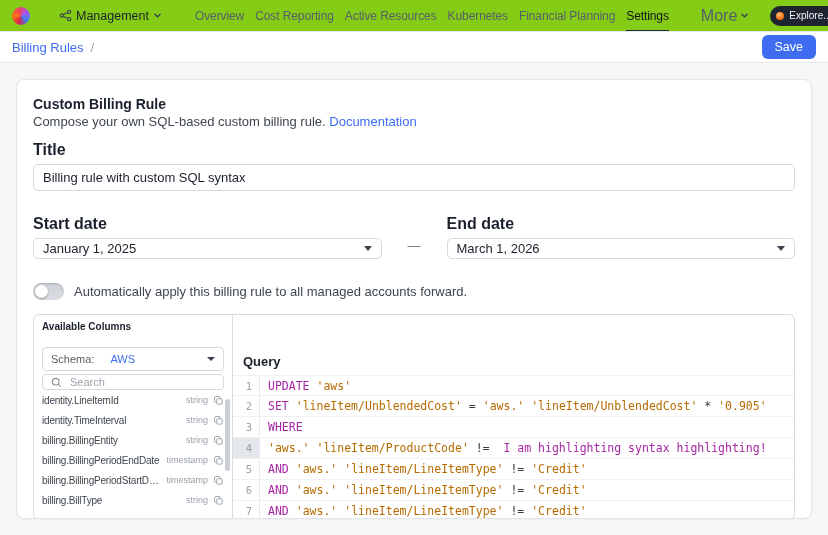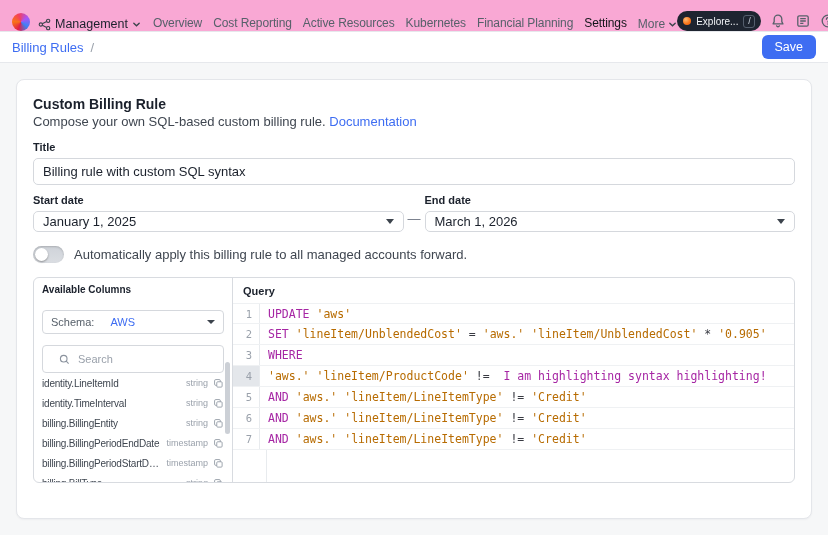--- a/index.html
+++ b/index.html
@@ -6,41 +6,41 @@
   html, body { margin:0; padding:0; }
   body {
     width:828px; height:535px; overflow:hidden;
     font-family:"Liberation Sans", sans-serif;
     font-size:13px; color:#1b212c; background:#f6f7f8;
   }
   [data-interactable="true"] { cursor:pointer; }
 
   
   .topbar {
-    height:32px; background:#f9a8d4; border-bottom:1px solid #e6e8ec;
-    display:flex; align-items:flex-end; padding:0 12px; white-space:nowrap; overflow:hidden;
+    height:32px; background:#84cc16; border-bottom:1px solid #e6e8ec;
+    display:flex; align-items:center; padding:0 12px; white-space:nowrap; overflow:hidden;gap:21px;
   }
   .logo {
     width:18px; height:18px; border-radius:50%; flex-shrink:0;
     background:conic-gradient(from 200deg, #e11d48, #f97316, #f43f5e, #a855f7, #3b82f6, #e11d48);
   }
   .workspace { display:flex; align-items:center; gap:4px; margin-left:8px; flex-shrink:0; }
   .ws-label { font-size:12.5px; font-weight:500; color:#1b212c; }
   .chev { color:#3c434c; display:flex; align-items:center; }
   .nav { display:flex; gap:11px; margin-left:12px; align-items:center; height:16px; }
   .nav-link {
     color:#57606a; font-size:12px; letter-spacing:-0.1px;
     height:32px; line-height:32px; position:relative;
   }
   .nav-link.active { color:#111418; }
   .nav-link.active::after {
     content:""; position:absolute; left:0; right:0; bottom:0; height:2px;
     background:var(--tabline, #24292f);
   }
-  .nav-more { display:flex; align-items:center; gap:3px; color:#57606a; font-size:12px; margin-left:11px; }
+  .nav-more { display:flex; align-items:center; gap:3px; color:#57606a; font-size:16px; margin-left:11px; }
   .top-right { margin-left:auto; display:flex; align-items:center; gap:9px; flex-shrink:0; }
   .explore-pill {
     background:#1e2430; border-radius:999px; height:20px;
     display:flex; align-items:center; gap:5px; padding:0 6px 0 6px;
     color:#f2f4f7; font-size:10px;
   }
   .explore-dot {
     width:8px; height:8px; border-radius:50%;
     background:radial-gradient(circle at 35% 30%, #fdba74, #f97316 60%, #ea580c);
   }
@@ -67,40 +67,40 @@
   .main { padding:16px; }
   .card {
     background:#fff; border:1px solid #e4e6ea; border-radius:8px;
     padding:16px; height:440px; box-shadow:0 1px 2px rgba(16,24,40,.04);
     overflow:hidden;
   }
   .card-heading { font-size:14px; font-weight:700; margin:0 0 2px; }
   .card-sub { font-size:13px; color:#3f4650; }
   .doc-link { color:var(--accent, #3e6df2); text-decoration:none; }
 
-  .field-label { font-size:11px; font-weight:600; color:#1b212c; margin-top:12px; }
+  .field-label { font-size:16px; font-weight:600; color:#1b212c; margin-top:12px; }
   .text-input {
     margin-top:5px; width:100%; height:27px; border:1px solid #d5d8dd; border-radius:5px;
     padding:0 9px; font:13px "Liberation Sans", sans-serif; color:#1b212c; outline:none;
   }
-  .date-row { display:flex; align-items:flex-end; gap:4px; margin-top:9px; }
+  .date-row { display:flex; align-items:flex-end; gap:26px; margin-top:24px; }
   .date-col { flex:1; }
   .date-col .field-label { margin-top:0; }
   .select {
     margin-top:5px; height:21px; border:1px solid #d5d8dd; border-radius:5px;
     display:flex; align-items:center; justify-content:space-between;
     padding:0 9px; font-size:13px; color:#1b212c; background:#fff;
   }
   .caret {
     width:0; height:0; border-left:4px solid transparent; border-right:4px solid transparent;
     border-top:5px solid #3c434c; flex-shrink:0;
   }
   .date-dash { color:#6b7280; line-height:27px; }
 
-  .toggle-row { display:flex; align-items:center; gap:10px; margin-top:14px; }
+  .toggle-row { display:flex; align-items:center; gap:10px; margin-top:24px; }
   .toggle {
     width:31px; height:17px; border-radius:999px; position:relative; flex-shrink:0;
     background:linear-gradient(#cfd3d9, #dadde2); box-shadow:inset 0 1px 2px rgba(0,0,0,.18);
   }
   .toggle .knob {
     position:absolute; left:2px; top:2px; width:13px; height:13px; border-radius:50%;
     background:#fff; box-shadow:0 1px 2px rgba(0,0,0,.35);
   }
   .toggle-label { font-size:13px; color:#3f4650; }
 
@@ -115,43 +115,43 @@
   }
   .panel-title { font-size:10px; font-weight:600; margin-bottom:15px; }
   .schema-select {
     border:1px solid #d5d8dd; border-radius:4px; height:24px;
     display:flex; align-items:center; gap:4px; padding:0 8px; font-size:11px;
   }
   .schema-label { color:#57606a; }
   .schema-value { color:var(--accent, #3e6df2);margin-left:12px; }
   .schema-select .caret { margin-left:auto; border-top-width:4px; }
   .search-box {
-    margin-top:11px; border:1px solid #d5d8dd; border-radius:4px; height:28px;
-    display:flex; align-items:center; gap:6px; padding:0 16px;
+    margin-top:3px; border:1px solid #d5d8dd; border-radius:4px; height:16px;
+    display:flex; align-items:center; gap:6px; padding:0 8px;
   }
   .search-input {
     border:none; outline:none; flex:1; min-width:0;
     font:11px "Liberation Sans", sans-serif; color:#1b212c;
   }
   .search-input::placeholder { color:#9aa1ab; }
   .col-list { }
   .col-row { display:flex; align-items:center; height:20px; gap:5px; }
   .col-name {
     font-size:10px; letter-spacing:-0.2px; color:#3f4650;
     flex:1; min-width:0; overflow:hidden; text-overflow:ellipsis; white-space:nowrap;
   }
   .col-type { font-size:9px; color:#9aa1ab; flex-shrink:0; }
   .copy-icon { display:flex; align-items:center; flex-shrink:0; }
   .scroll-thumb {
     position:absolute; right:2px; top:84px; width:5px; height:72px;
     background:#ccd0d6; border-radius:3px;
   }
 
   .panel-right { flex:1; display:flex; flex-direction:column; min-width:0; }
-  .query-title { font-size:11px; font-weight:600; padding:7px 10px 6px; }
+  .query-title { font-size:13px; font-weight:600; padding:7px 10px 6px;margin-top:32px; }
   .editor { flex:1; display:flex; flex-direction:column; font-family:"DejaVu Sans Mono", monospace; }
   .code-line { display:flex; height:21px; line-height:20px; border-bottom:1px solid #eff1f3; }
   .code-line:first-child { border-top:1px solid #eff1f3; }
   .gutter {
     width:27px; padding-right:7px; text-align:right; color:#9aa1ab;
     font-size:10.5px; border-right:1px solid #e8ebee; flex-shrink:0;
   }
   .gutter.active { background:#e4e7eb; }
   .code-content { padding-left:8px; white-space:pre; font-size:11.5px; overflow:hidden; }
   .editor-fill { flex:1; display:flex; }

